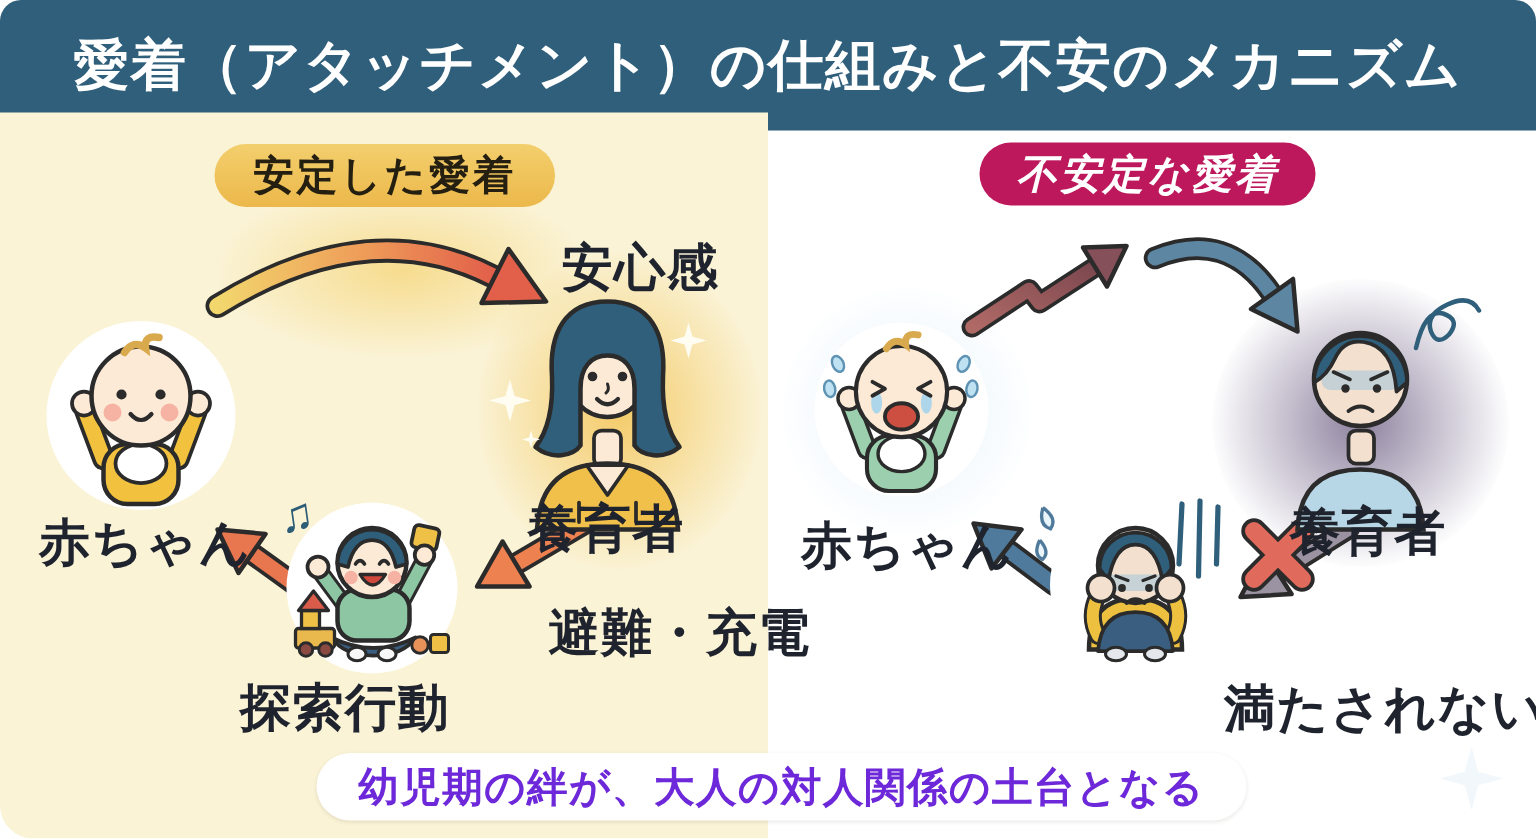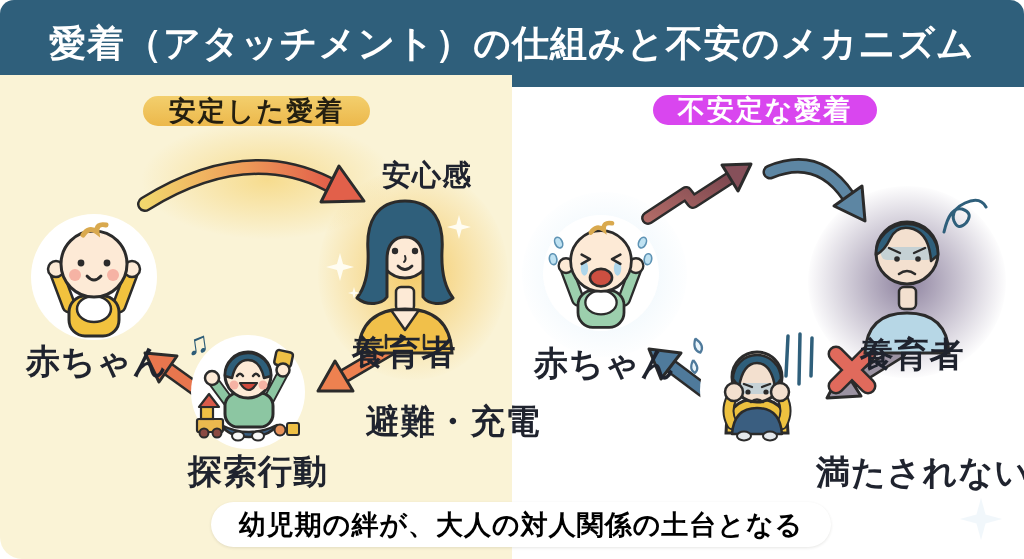--- a/index.html
+++ b/index.html
@@ -7,34 +7,34 @@
   .card{position:absolute;left:0;top:0;width:1024px;height:559px;border-radius:14px 14px 22px 22px;overflow:hidden;background:#fff;}
   .header{position:absolute;left:0;top:0;width:1024px;height:87px;background:#2f5f7b;display:flex;align-items:center;justify-content:center;}
   .header .title{color:#ffffff;font-size:37px;font-weight:900;letter-spacing:1px;white-space:nowrap;}
   .panel{position:absolute;top:75px;height:484px;width:512px;}
   .panel.left{left:0;background:#faf3d6;}
   .glow{position:absolute;border-radius:50%;pointer-events:none;}
   .glow.arrow-glow{left:140px;top:120px;width:255px;height:120px;background:radial-gradient(ellipse at center,rgba(246,216,130,.85) 0%,rgba(246,216,130,0) 70%);}
   .glow.woman-glow{left:318px;top:168px;width:190px;height:212px;background:radial-gradient(ellipse at center,rgba(244,201,100,.95) 0%,rgba(244,201,100,0) 72%);}
   .glow.baby-soft-glow{left:522px;top:192px;width:165px;height:165px;background:radial-gradient(ellipse at center,rgba(226,241,250,.9) 0%,rgba(226,241,250,0) 75%);}
   .glow.man-aura{left:808px;top:186px;width:198px;height:192px;background:radial-gradient(ellipse at center,rgba(110,95,132,.78) 0%,rgba(110,95,132,0) 72%);}
-  .badge{position:absolute;height:30px;border-radius:24px;display:flex;align-items:center;justify-content:center;font-size:27px;font-weight:900;letter-spacing:2px;white-space:nowrap;z-index:4;}
+  .badge{position:absolute;height:42px;border-radius:24px;display:flex;align-items:center;justify-content:center;font-size:27px;font-weight:900;letter-spacing:2px;white-space:nowrap;z-index:4;}
   .badge.secure{left:143px;top:96px;width:227px;background:linear-gradient(#f3cf6d,#ecb84b);color:#241f10;}
-  .badge.insecure{left:653px;top:95px;width:224px;background:#d946ef;color:#ffffff;}
+  .badge.insecure{left:653px;top:95px;width:224px;background:#be185d;color:#ffffff;font-style:italic;}
   .circle{position:absolute;background:#ffffff;border-radius:50%;z-index:3;}
   .circle svg{position:absolute;left:0;top:0;width:100%;height:100%;}
   .label{position:absolute;transform:translateX(-50%);font-size:34px;font-weight:900;color:#1f232e;white-space:nowrap;z-index:4;letter-spacing:1px;}
   .arrow{position:absolute;z-index:2;}
   .note{position:absolute;left:186px;top:326px;font-size:31px;font-weight:700;color:#2d5c77;transform:rotate(-8deg);z-index:4;}
   .scribble{position:absolute;left:940px;top:196px;z-index:3;}
   .gloom{position:absolute;left:782px;top:332px;z-index:4;}
   .sweat{position:absolute;left:686px;top:336px;z-index:4;}
   .sparkle{position:absolute;z-index:4;}
   .footer-pill{position:absolute;left:211px;top:502px;width:620px;height:45px;background:#ffffff;border-radius:23px;display:flex;align-items:center;justify-content:center;z-index:6;box-shadow:0 1px 3px rgba(60,60,40,.12);}
-  .footer-pill .msg{font-size:27px;font-weight:900;color:#000000;white-space:nowrap;letter-spacing:1px;}
+  .footer-pill .msg{font-size:27px;font-weight:900;color:#6d28d9;white-space:nowrap;letter-spacing:1px;}
 </style>
 </head>
 <body>
 
 <div class="card">
 
   <div class="header">
     <div class="title">愛着（アタッチメント）の仕組みと不安のメカニズム</div>
   </div>
 
@@ -73,21 +73,21 @@
       <path d="M52,21 q6,-9 14,-3 q-1,-9 9,-7" fill="none" stroke="#d9a94e" stroke-width="5" stroke-linecap="round"></path>
       <circle cx="50" cy="49" r="3.4" fill="#2b2b2b"></circle>
         <circle cx="76" cy="49" r="3.4" fill="#2b2b2b"></circle>
       <circle cx="44" cy="61" r="6" fill="#f6b3a4"></circle>
         <circle cx="82" cy="61" r="6" fill="#f6b3a4"></circle>
       <path d="M56,62 q7,8 14,0" fill="none" stroke="#2b2b2b" stroke-width="2.8" stroke-linecap="round"></path>
     </svg>
   </div>
   <div class="label" style="left:97px;top:339px;">赤ちゃん</div>
 
-  <div class="label" style="left:427px;top:156px;font-size:29px;font-family:Liberation Serif, serif;">安心感</div>
+  <div class="label" style="left:427px;top:156px;font-size:34px;font-family:Liberation Serif, serif;">安心感</div>
   <svg class="arrow" style="left:330px;top:185px;z-index:3;" width="150" height="170" viewBox="0 0 150 170">
     <rect x="66" y="102" width="18" height="24" rx="5" fill="#fdead6" stroke="#2b2b2b" stroke-width="2.5"></rect>
     <path d="M28,168 q2,-44 47,-44 q45,0 47,44 z" fill="#f1c04a" stroke="#2b2b2b" stroke-width="3"></path>
     <path d="M61,125 L75,145 L89,125 Z" fill="#fdead6" stroke="#2b2b2b" stroke-width="2.5" stroke-linejoin="round"></path>
     <path d="M56,150 v13 M94,150 v13" stroke="#2b2b2b" stroke-width="2.5" stroke-linecap="round"></path>
     <ellipse cx="75" cy="64" rx="27" ry="29" fill="#fdead6" stroke="#2b2b2b" stroke-width="3"></ellipse>
     <path d="M75,16 C46,16 36,38 38,66 C39,90 34,104 27,113 C38,122 52,119 57,112 L57,74 C57,60 64,52 75,52 C86,52 93,60 93,74 L93,112 C98,119 112,122 123,113 C116,104 111,90 112,66 C114,38 104,16 75,16 Z" fill="#2f5f7b" stroke="#2b2b2b" stroke-width="3" stroke-linejoin="round"></path>
     <circle cx="65" cy="66" r="3.2" fill="#2b2b2b"></circle>
       <circle cx="85" cy="66" r="3.2" fill="#2b2b2b"></circle>
     <path d="M75,71 q1.5,4 -1,6" fill="none" stroke="#2b2b2b" stroke-width="2" stroke-linecap="round"></path>
@@ -140,21 +140,21 @@
       <path d="M49,48 Q57.5,62 66,48 Z" fill="#d0493c" stroke="#2b2b2b" stroke-width="2.2" stroke-linejoin="round"></path>
       <rect x="6" y="84" width="26" height="13" rx="2" fill="#eab94e" stroke="#2b2b2b" stroke-width="2.2"></rect>
       <rect x="10" y="72" width="12" height="12" fill="#eec045" stroke="#2b2b2b" stroke-width="2.2"></rect>
       <polygon points="8,72 28,72 18,59" fill="#d95b4a" stroke="#2b2b2b" stroke-width="2.2" stroke-linejoin="round"></polygon>
       <circle cx="13" cy="98" r="4.5" fill="#8a4a42" stroke="#2b2b2b" stroke-width="2"></circle>
       <circle cx="26" cy="98" r="4.5" fill="#8a4a42" stroke="#2b2b2b" stroke-width="2"></circle>
       <rect x="96" y="88" width="12" height="12" rx="2" fill="#eec045" stroke="#2b2b2b" stroke-width="2"></rect>
       <circle cx="89" cy="95" r="5.5" fill="#e8925a" stroke="#2b2b2b" stroke-width="2"></circle>
     </svg>
   </div>
-  <div class="label" style="left:258px;top:449px;">探索行動</div>
+  <div class="label" style="left:230px;top:449px;">探索行動</div>
 
   <div class="glow baby-soft-glow" style="z-index:1;"></div>
   <div class="glow man-aura" style="z-index:1;"></div>
 
   <div class="badge insecure">
     <span>不安定な愛着</span>
   </div>
 
   <svg class="arrow" style="left:638px;top:158px;" width="135" height="72" viewBox="0 0 135 72">
     <defs>

